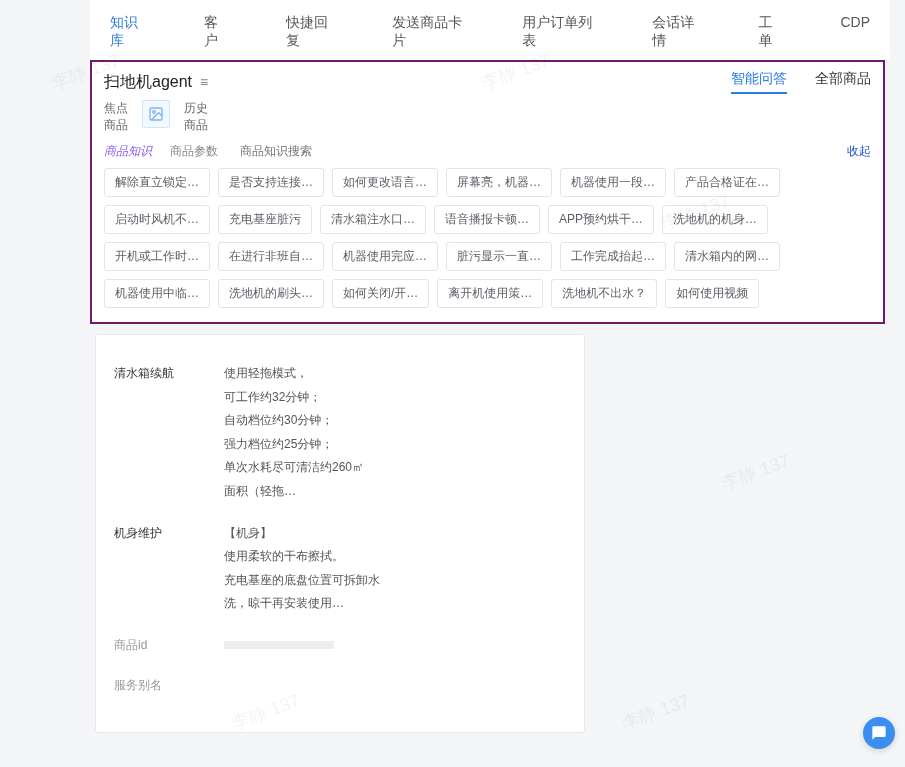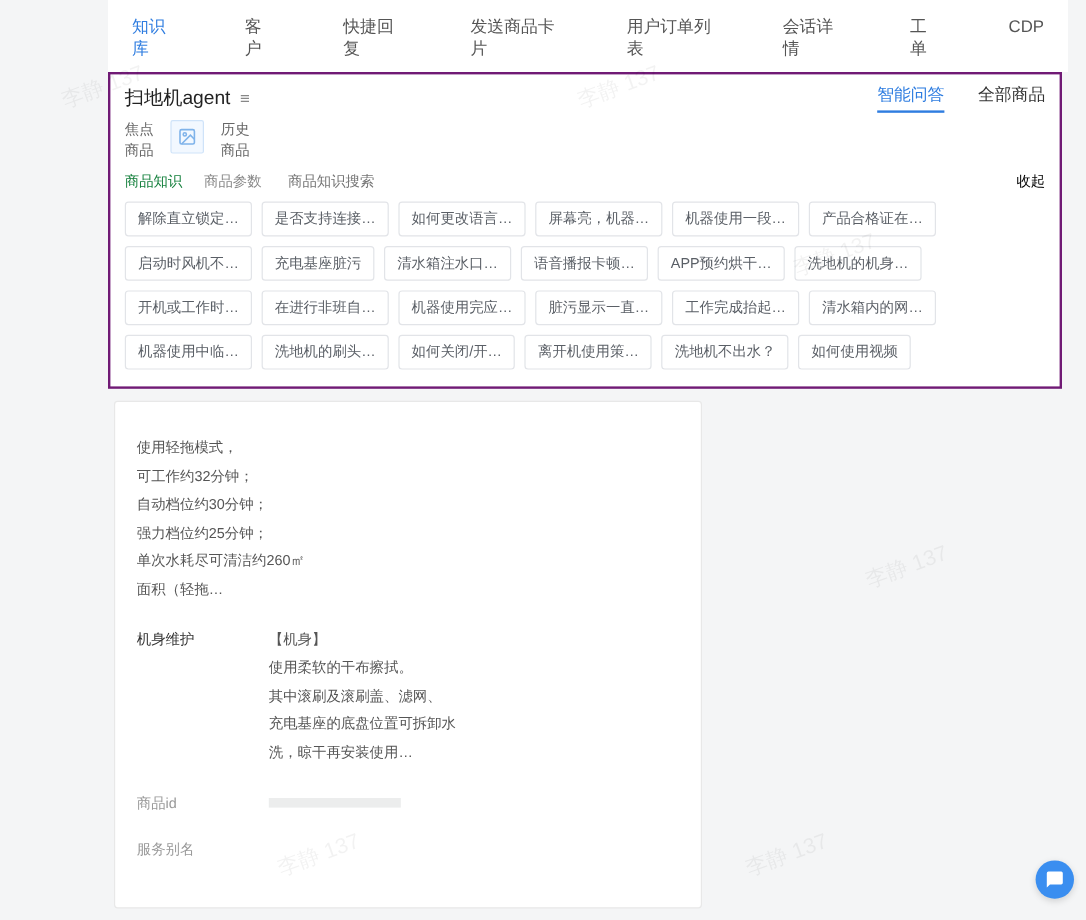--- a/index.html
+++ b/index.html
@@ -60,23 +60,23 @@
 .focus-row .thumb svg { width:16px; height:16px; margin:5px; }
 
 .product-row { display:flex; gap:10px; align-items:flex-start; margin:6px 0 8px 0;}
 .product-row .pthumb { width:32px; height:32px; border:1px solid #cfe3f9; background:#f2f8ff; border-radius:2px; display:flex; align-items:center; justify-content:center;}
 .product-row .pinfo { flex:1; }
 .product-row .pname { font-size:13px; color:#333; }
 .product-row .plink { font-size:12px; color:#2f7de0; display:flex; align-items:center; gap:4px; margin-top:2px;}
 
 .subtabs-row { display:flex; align-items:center; gap:18px; margin:6px 0; font-size:12px;}
 .subtabs-row .st { color:#888; cursor:pointer;}
-.subtabs-row .st.active { color:#15803d;}
+.subtabs-row .st.active { color:#8b5cf6;font-style:italic;}
 .subtabs-row .search { flex:1; border:none; background:transparent; font-size:12px; color:#999; outline:none; padding:4px;}
-.subtabs-row .collapse { color:#000000; cursor:pointer; }
+.subtabs-row .collapse { color:#1d4ed8; cursor:pointer; }
 
 .chips { display:flex; flex-wrap:wrap; gap:8px; margin-top:6px;}
 .chips .chip {
   border:1px solid #e2e4e8;
   background:#fff;
   color:#5a5f66;
   font-size:12px;
   padding:5px 10px;
   border-radius:3px;
   cursor:pointer;
@@ -183,36 +183,36 @@
       <span class="chip">如何关闭/开…</span>
       <span class="chip">离开机使用策…</span>
       <span class="chip">洗地机不出水？</span>
       <span class="chip">如何使用视频</span>
     </div>
 </div>
 
 <div class="lower">
 
   <div class="spec-row">
+    <div class="label">清水箱续航</div>
     <div class="value" id="speclines-0">
         <p>使用轻拖模式，</p>
         <p>可工作约32分钟；</p>
         <p>自动档位约30分钟；</p>
         <p>强力档位约25分钟；</p>
         <p>单次水耗尽可清洁约260㎡</p>
         <p>面积（轻拖…</p>
       </div>
   </div>
 
   <div class="spec-row">
     <div class="label">机身维护</div>
     <div class="value" id="speclines-1">
         <p>【机身】</p>
         <p>使用柔软的干布擦拭。</p>
-        <p>其中滚刷及滚刷盖、滤网、</p>
         <p>充电基座的底盘位置可拆卸水</p>
         <p>洗，晾干再安装使用…</p>
       </div>
   </div>
 
   <div class="spec-row gray">
     <div class="label">商品id</div>
     <div class="value"><span style="display:inline-block; width:110px; height:8px; background:#eceded;"></span></div>
   </div>
 

